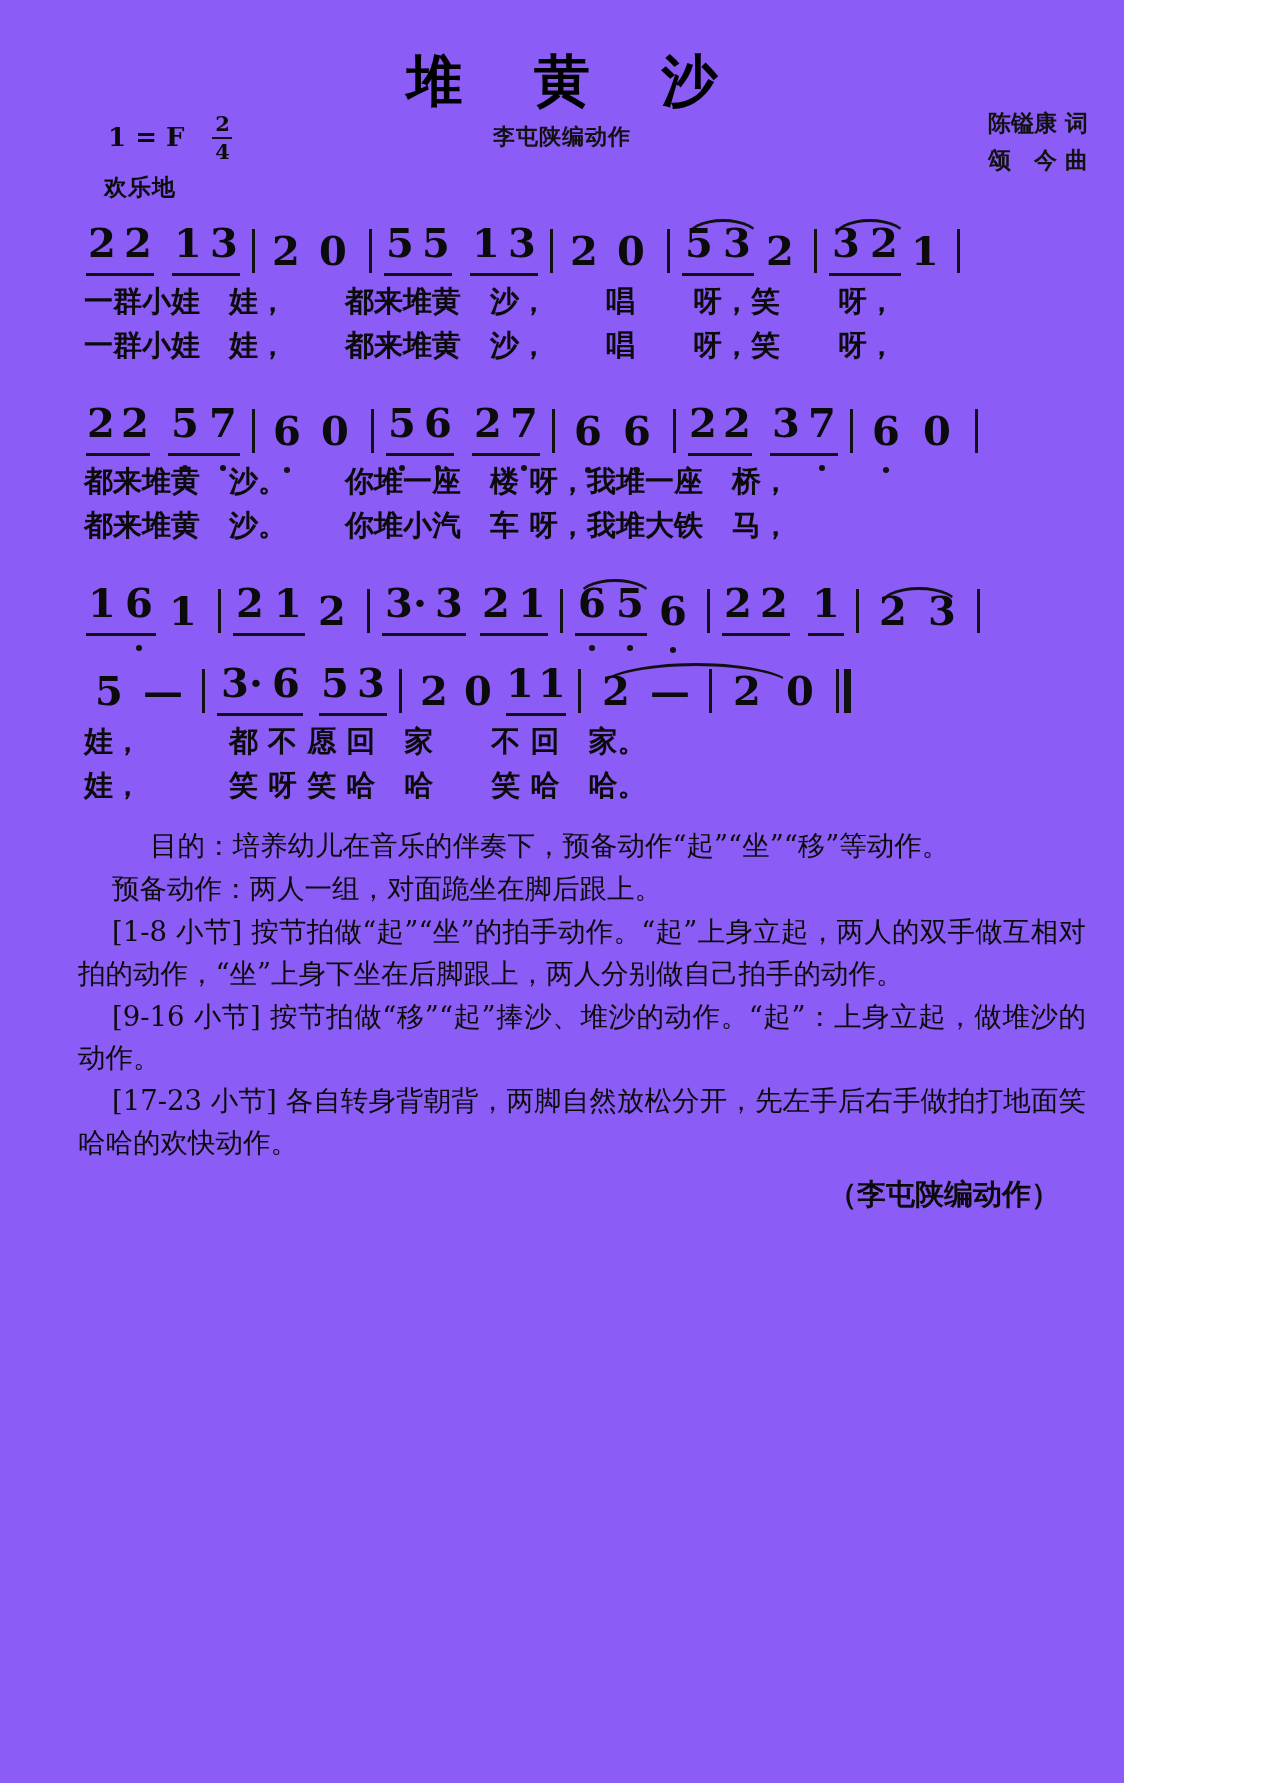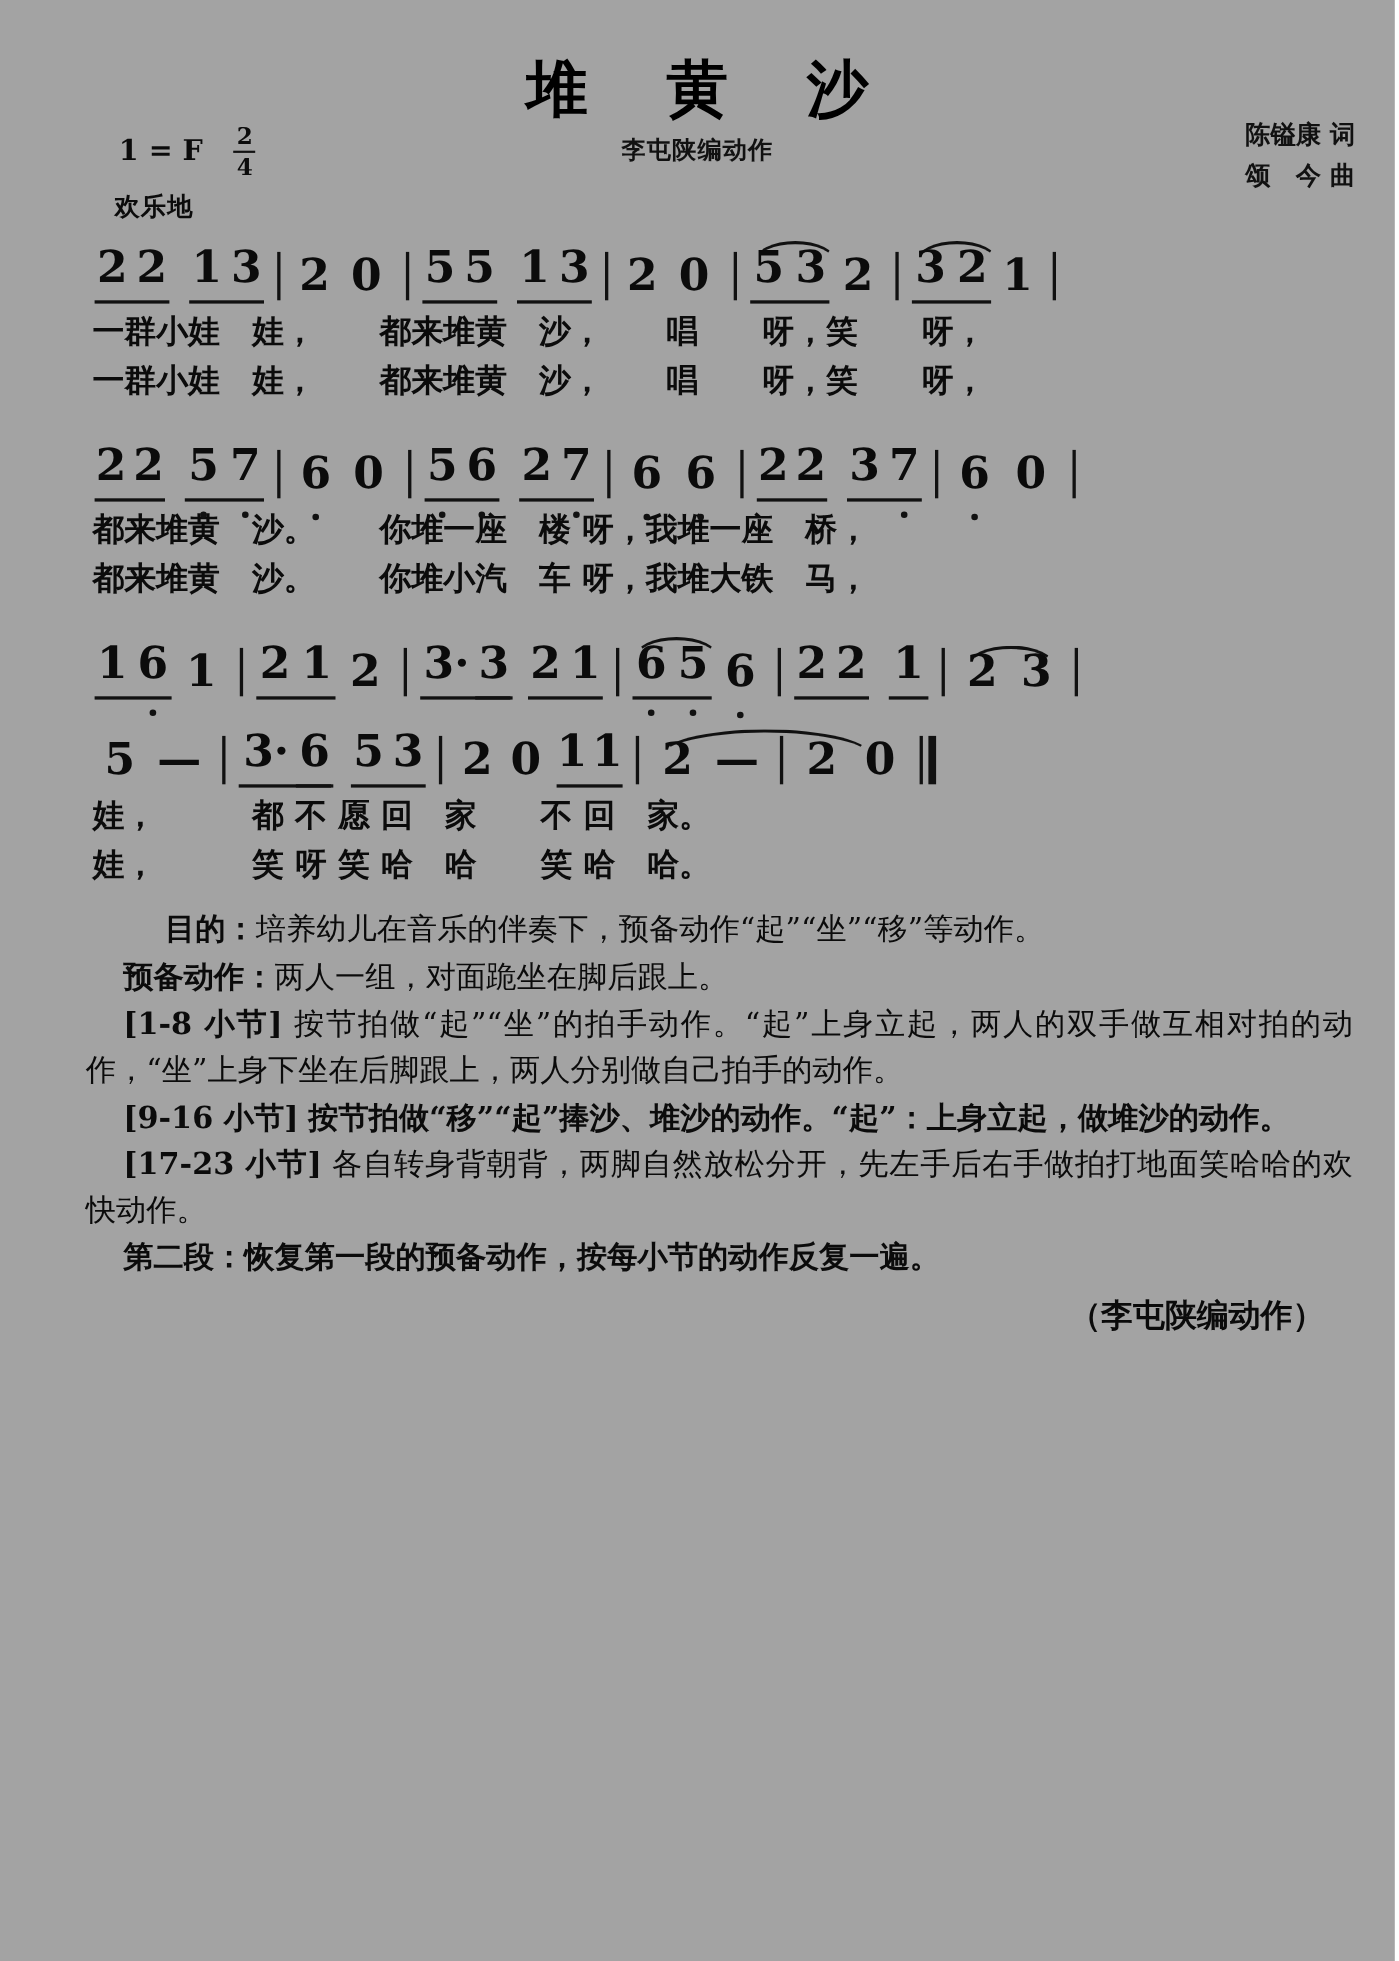--- a/index.html
+++ b/index.html
@@ -10,23 +10,23 @@
   body {
     width: 1272px;
     height: 1783px;
     font-family: "DejaVu Sans", "Liberation Sans", sans-serif;
     color: #0b0b0b;
     position: relative;
     overflow: hidden;
   }
   .page {
     position: relative;
-    width: 1268px;
+    width: 1124px;
     height: 1783px;
-    background: #a3a3a3;
+    background: #8b5cf6;
   }
 
   
   .header {
     position: relative;
     height: 205px;
   }
   .title {
     position: absolute;
     left: 0; right: 0;
@@ -216,21 +216,21 @@
   }
   .notes-title {
     font-weight: 700;
     font-size: 29px;
     margin-bottom: 4px;
     letter-spacing: 1px;
   }
   .notes-p { margin: 1px 0; text-indent: 0; }
   .notes-p.indent1 { text-indent: 72px; }
   .notes-p.indent2 { text-indent: 34px; }
-  .lead { font-weight: 700; }
+  .lead { font-weight: 400; }
   .sig {
     text-align: right;
     font-weight: 700;
     font-size: 29px;
     margin-top: 8px;
     padding-right: 26px;
   }
 </style>
 </head>
 <body>
@@ -676,20 +676,17 @@
     </div>
 
     <div class="notes-p indent2">
       <span class="lead">[9-16 小节]</span> <span class="lead">按节拍做“移”“起”捧沙、堆沙的动作。“起”：上身立起，做堆沙的动作。</span>
     </div>
 
     <div class="notes-p indent2">
       <span class="lead">[17-23 小节]</span> <span>各自转身背朝背，两脚自然放松分开，先左手后右手做拍打地面笑哈哈的欢快动作。</span>
     </div>
 
-    <div class="notes-p indent2">
-      <span class="lead">第二段：</span><span class="lead">恢复第一段的预备动作，按每小节的动作反复一遍。</span>
-    </div>
 
     <div class="sig">（李屯陕编动作）</div>
   </div>
 
 </div>
 
 </body></html>

